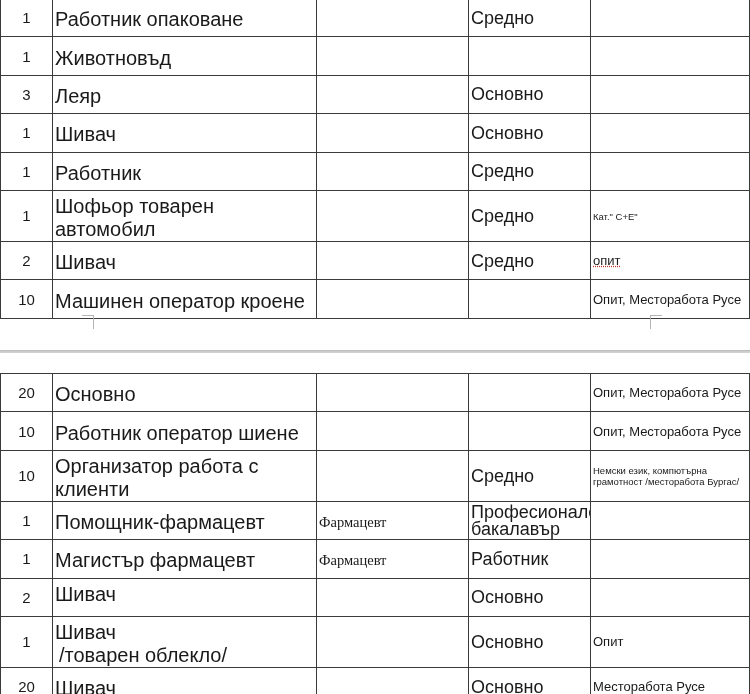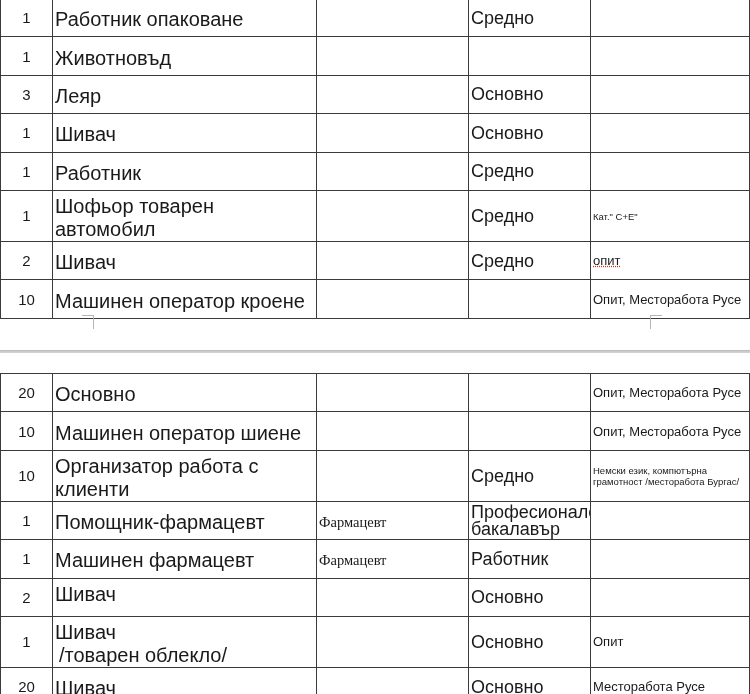--- a/index.html
+++ b/index.html
@@ -200,42 +200,42 @@
     <tbody>
       <tr>
         <td class="count">20</td>
         <td class="title">Основно</td>
         <td class="spec"></td>
         <td class="edu"></td>
         <td class="req">Опит,  Месторабота Русе</td>
       </tr>
       <tr>
         <td class="count">10</td>
-        <td class="title">Машинен оператор шиене</td>
+        <td class="title">Работник оператор шиене</td>
         <td class="spec"></td>
         <td class="edu"></td>
         <td class="req">Опит,  Месторабота  Русе</td>
       </tr>
       <tr>
         <td class="count">10</td>
         <td class="title">Организатор работа с клиенти</td>
         <td class="spec"></td>
         <td class="edu">Средно</td>
         <td class="req small">Немски език, компютърна грамотност /месторабота Бургас/</td>
       </tr>
       <tr>
         <td class="count">1</td>
         <td class="title">Помощник-фармацевт</td>
         <td class="spec">Фармацевт</td>
         <td class="edu">Професионален бакалавър</td>
         <td class="req"></td>
       </tr>
       <tr>
         <td class="count">1</td>
-        <td class="title">Машинен фармацевт</td>
+        <td class="title">Магистър фармацевт</td>
         <td class="spec">Фармацевт</td>
         <td class="edu">Работник</td>
         <td class="req"></td>
       </tr>
       <tr>
         <td class="count">2</td>
         <td class="title top">Шивач</td>
         <td class="spec"></td>
         <td class="edu">Основно</td>
         <td class="req"></td>

